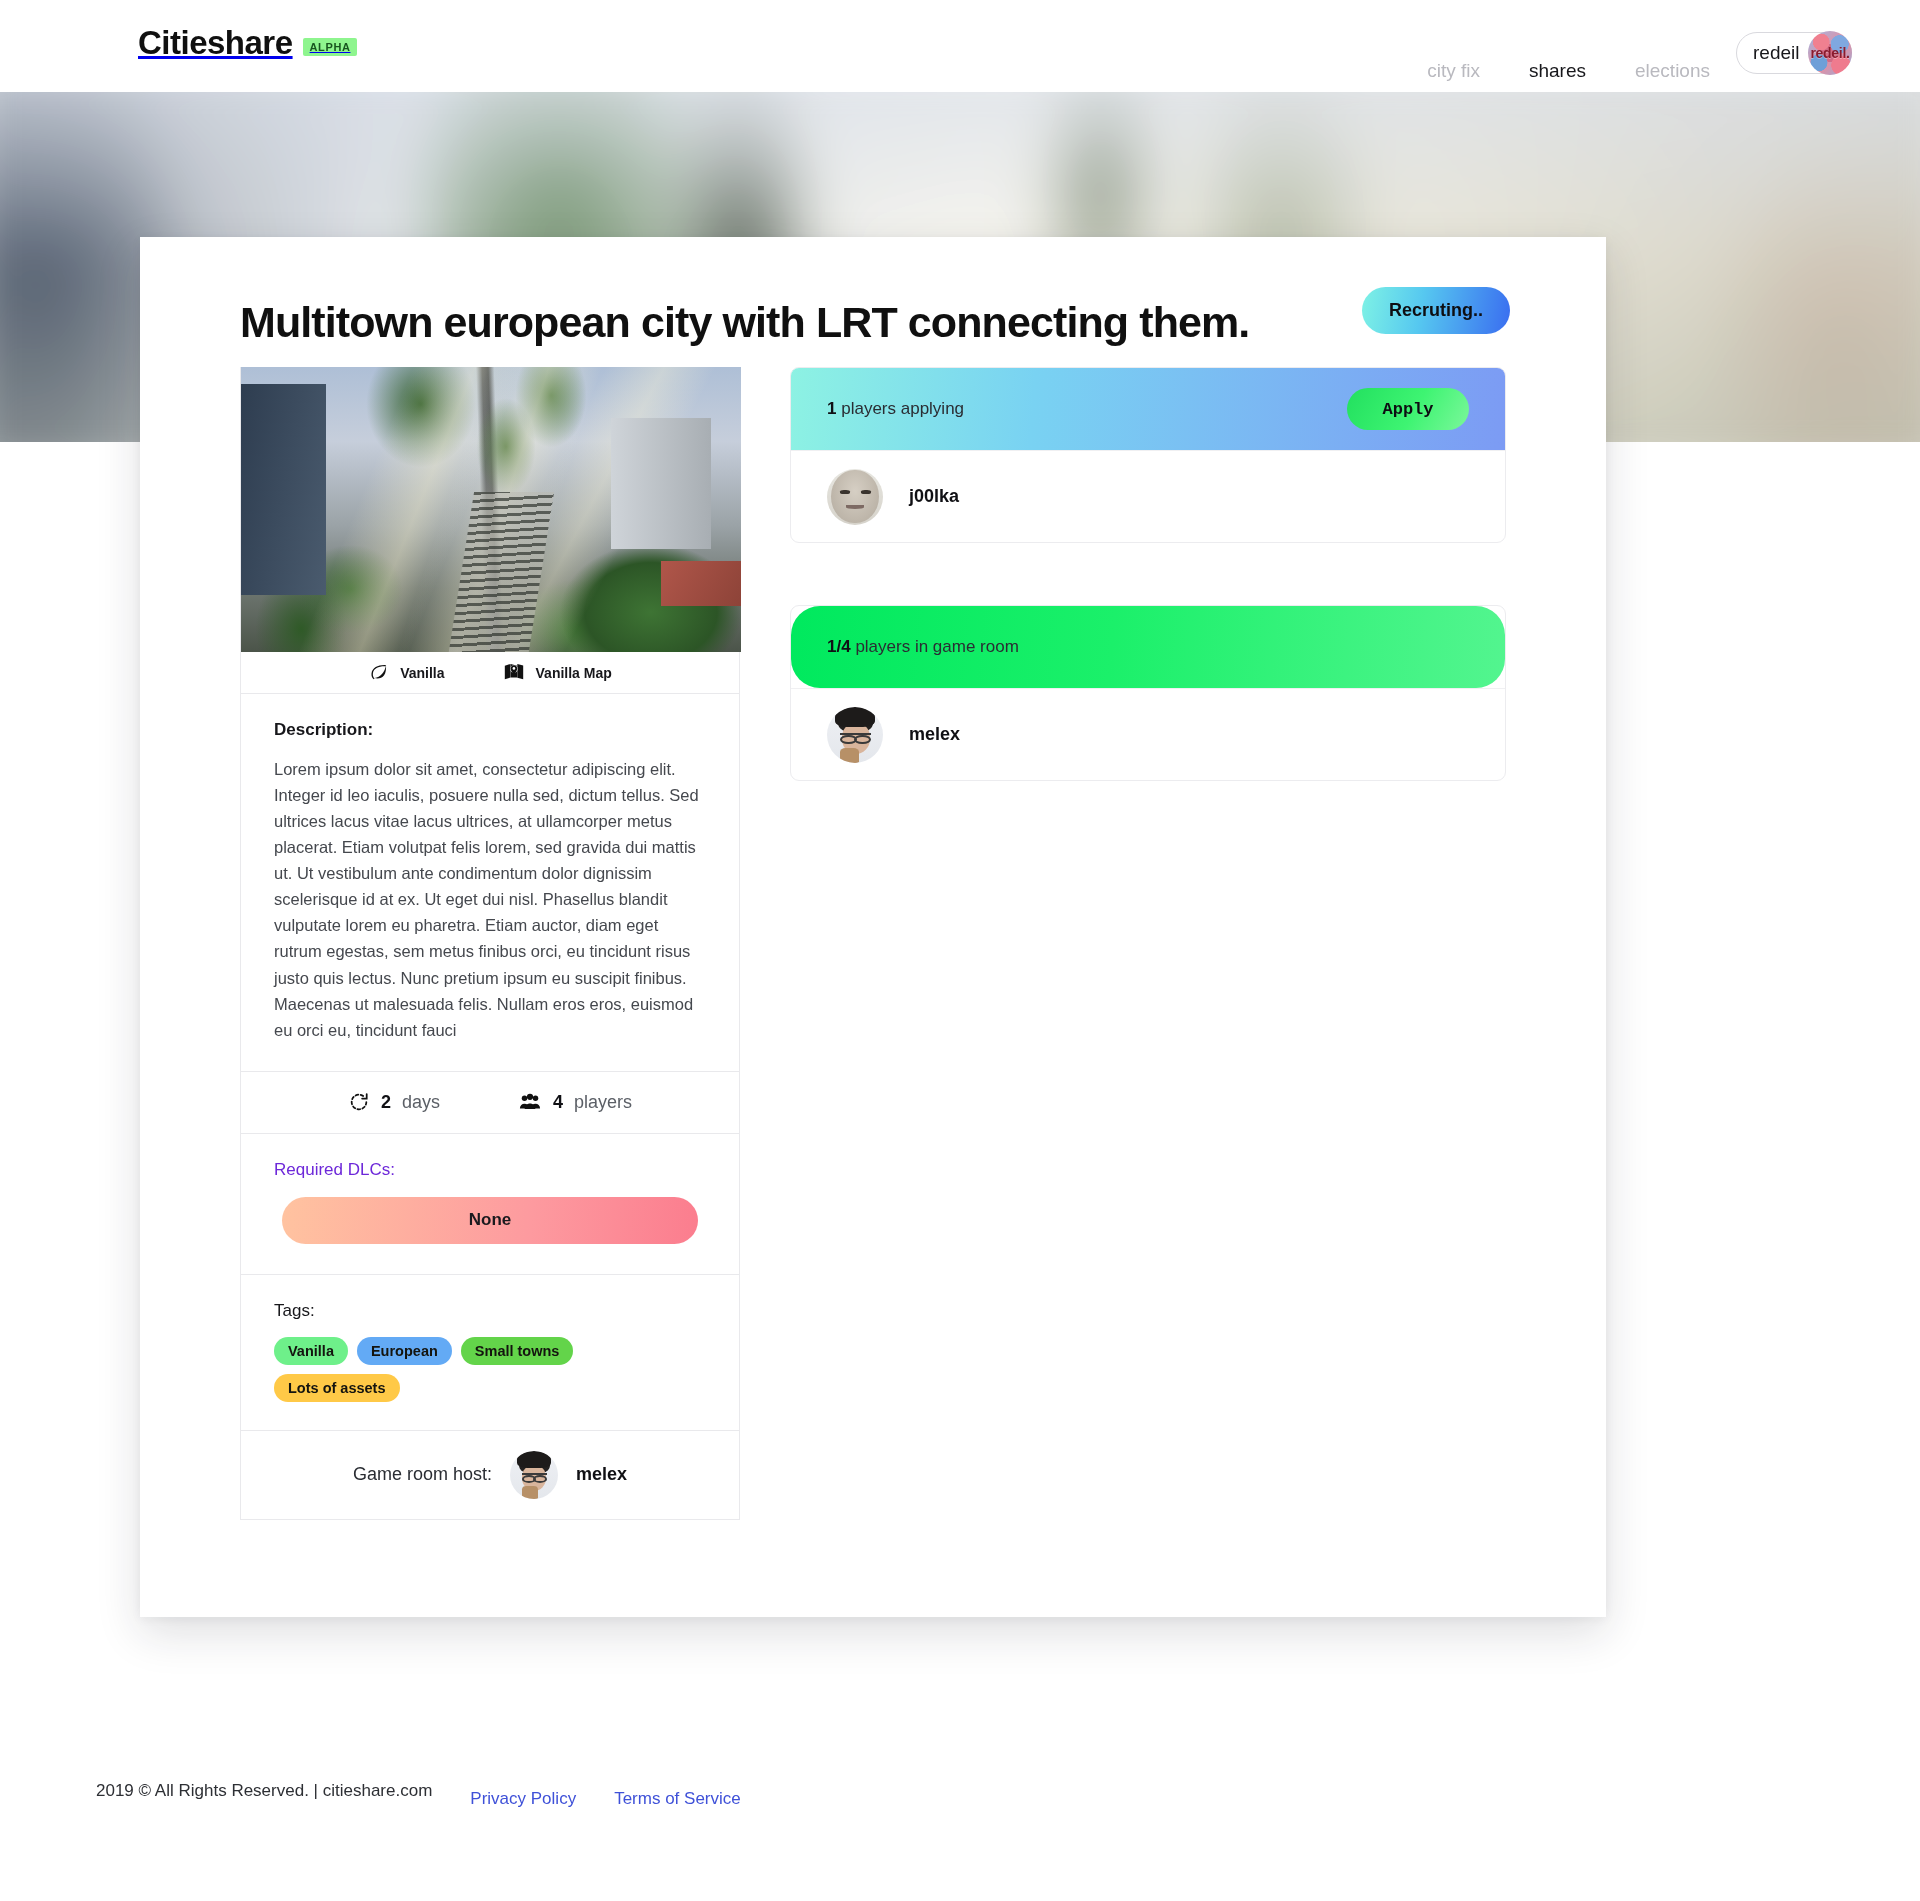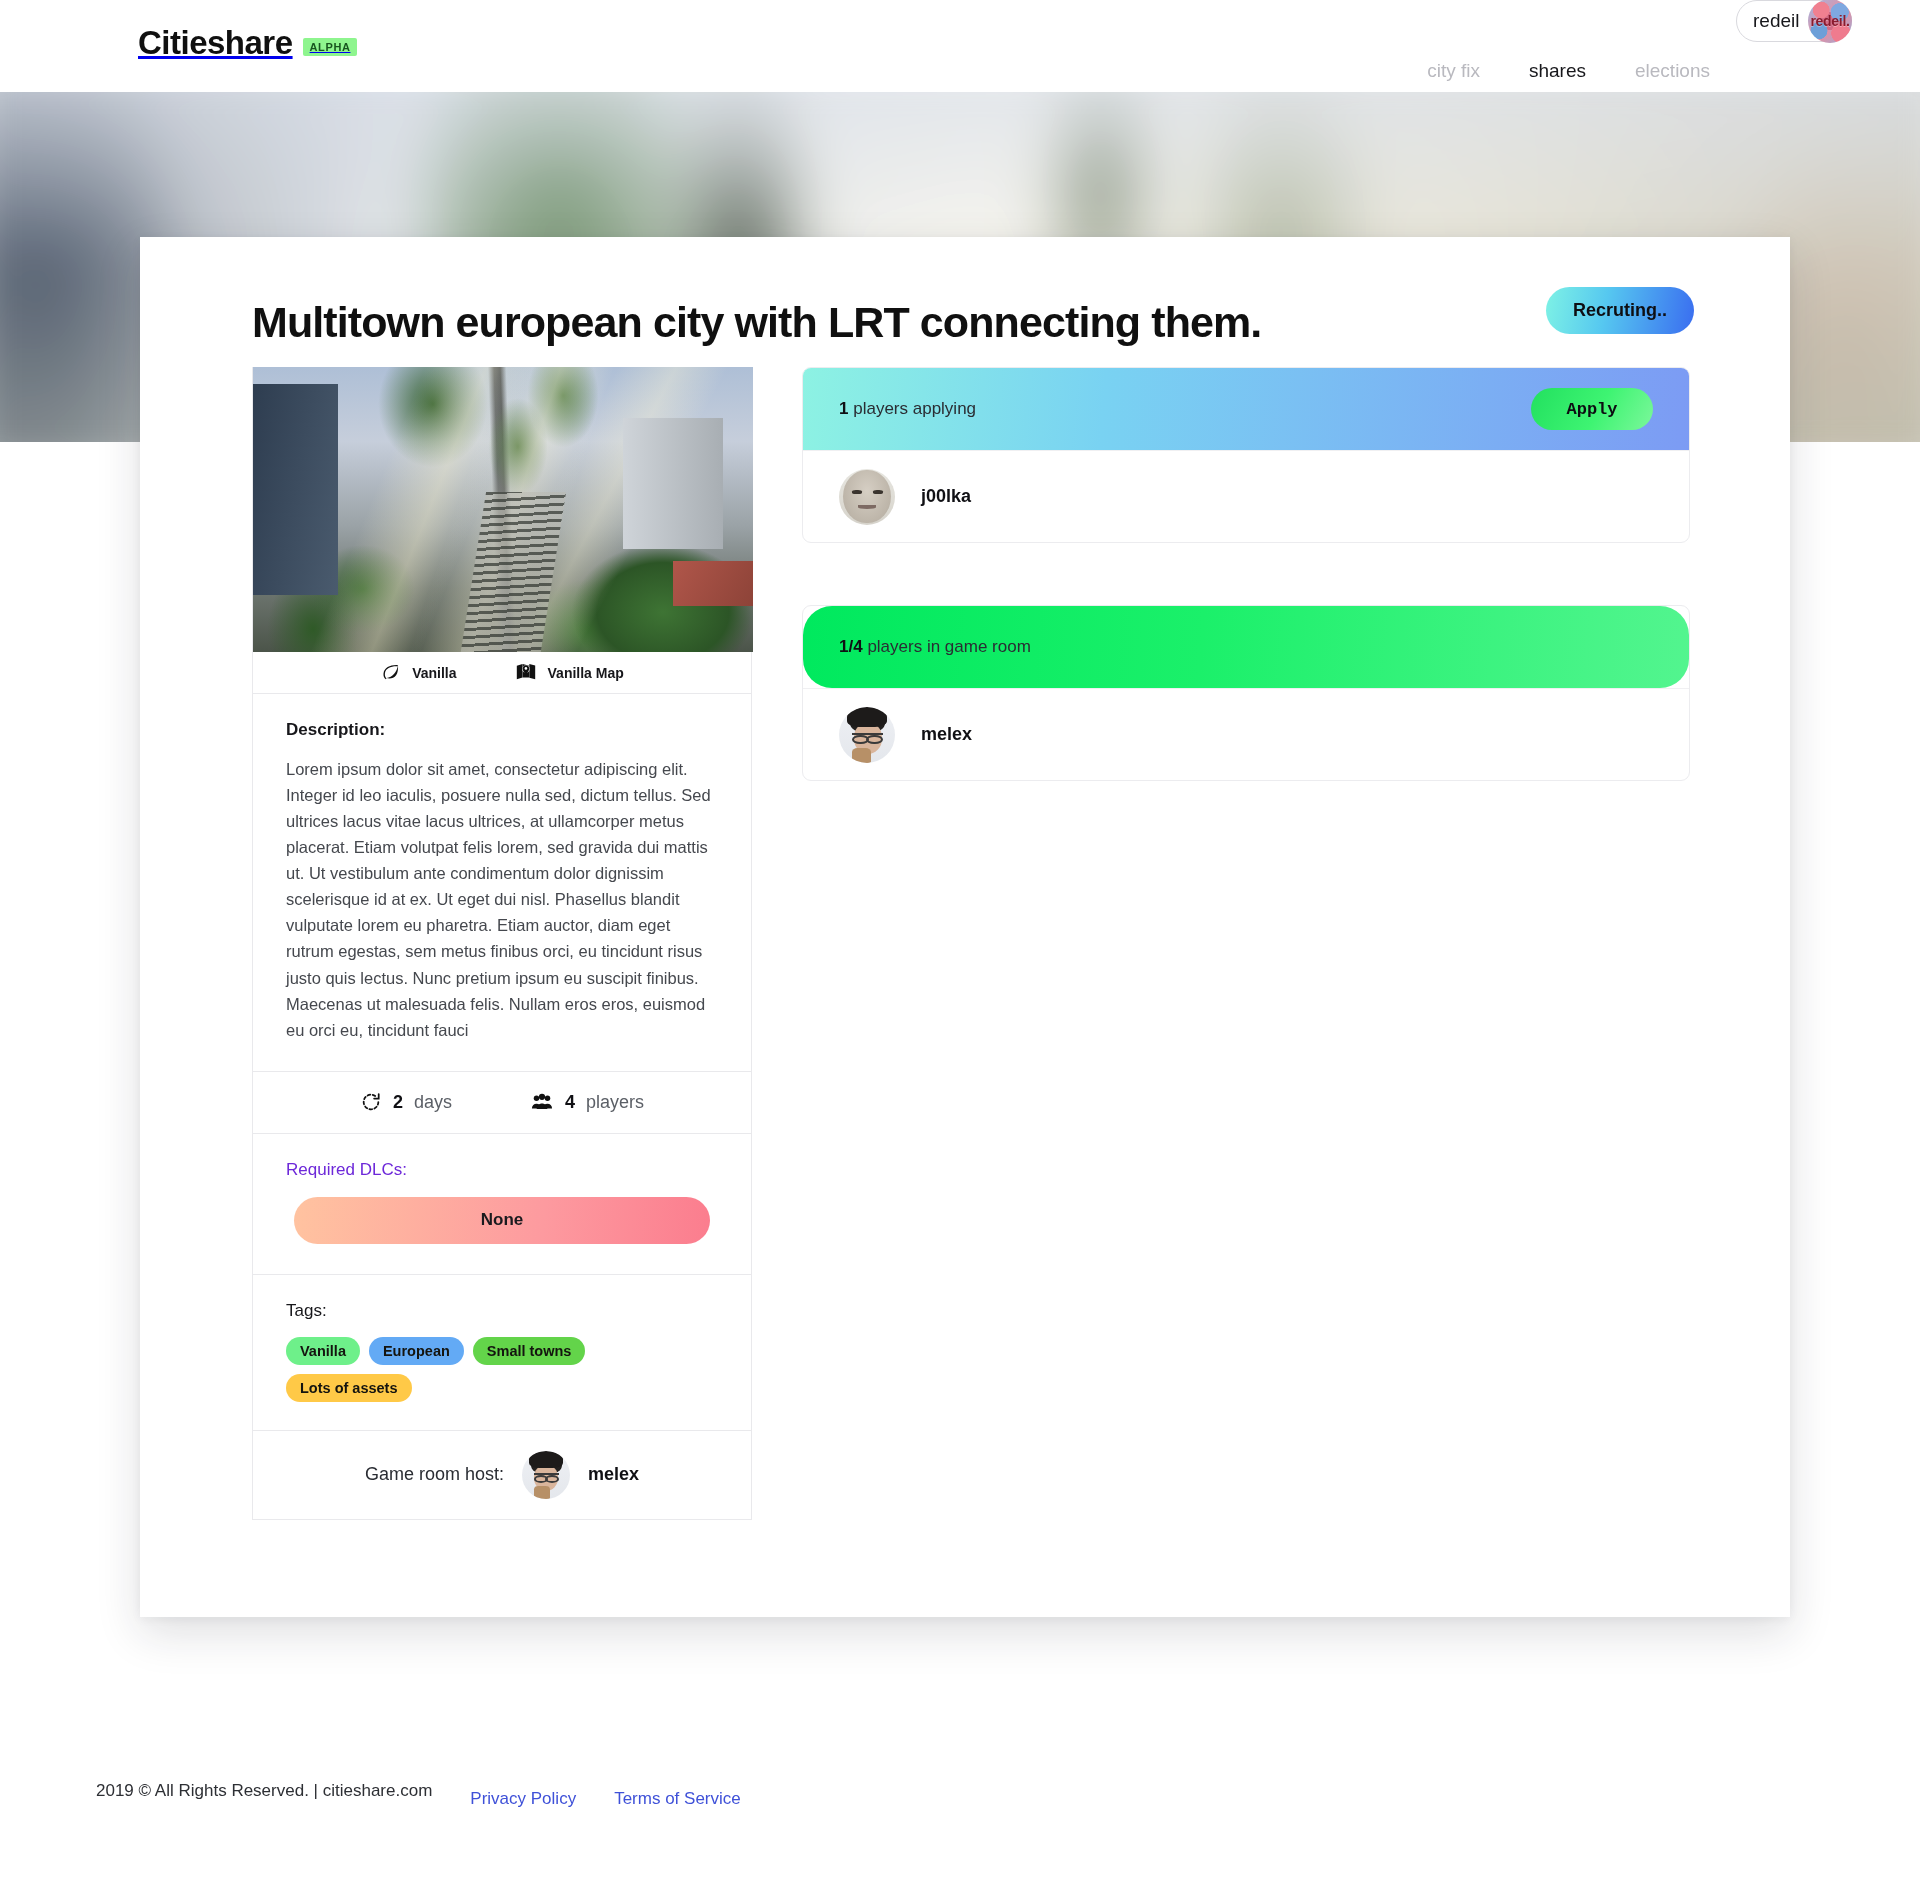--- a/index.html
+++ b/index.html
@@ -30,21 +30,21 @@
   }
   .brand-badge {
     margin-left: 10px; background: #8ef58e; color: #18551f;
     font-size: 11px; font-weight: bold; letter-spacing: 0.6px;
     padding: 3px 7px 3px 7px; border-radius: 2px; position: relative; top: -3px;
   }
   .nav-links { position: absolute; right: 210px; top: 30px; display: flex; align-items: flex-end; gap: 49px; margin-top: 30px; }
   .nav-link { font-size: 19px; color: #b9b9bf; text-decoration: none; }
   .nav-link.active { color: #17171b; }
   .user-pill {
-    position: absolute; right: 68px; top: 0;
+    position: absolute; right: 68px; top: 32px;
     width: 116px; height: 42px; border: 1.5px solid #d9d9de; border-radius: 30px;
     display: flex; align-items: center; padding-left: 16px; background: #fff;
   }
   .user-pill-name { font-size: 19px; color: #17171b; font-weight: 500; }
   .user-avatar {
     position: absolute; right: -1px; top: -2px;
     width: 44px; height: 44px; border-radius: 50%; overflow: hidden;
     background:
       radial-gradient(circle at 30% 25%, #f08090 0 18%, transparent 19%),
       radial-gradient(circle at 72% 30%, #7fa8e0 0 20%, transparent 21%),
@@ -74,25 +74,24 @@
       radial-gradient(ellipse 150px 230px at 66% 38%, #9aa284 0%, transparent 72%),
       radial-gradient(ellipse 95px 200px at 57% 30%, #5b6a4b 0%, transparent 70%),
       radial-gradient(ellipse 210px 400px at 4% 55%, #28374f 0%, rgba(40,55,79,.5) 45%, transparent 75%),
       radial-gradient(ellipse 190px 300px at 94% 70%, #b9a693 0%, transparent 75%),
       linear-gradient(105deg, #5d6676 0%, #cdd2d8 22%, #e9e7df 50%, #d7d3c3 74%, #b9b5a4 100%);
   }
 
   
   .main-card {
     position: absolute; top: 237px; left: 140px;
-    width: 1650px; min-height: 1380px;
+    width: 1466px; min-height: 1380px;
     background: #ffffff;
     box-shadow: 0 16px 42px rgba(26,30,40,0.14), 0 2px 10px rgba(26,30,40,0.05);
     z-index: 20;
-    padding-left: 12px;
   }
   .card-head { position: relative; padding: 62px 100px 0 100px; height: 130px; }
   .page-title {
     font-size: 43px; font-weight: bold; letter-spacing: -0.9px; color: #101010;
     line-height: 1.1; font-family: "Liberation Sans", sans-serif;
   }
   .status-badge {
     position: absolute; right: 96px; top: 50px;
     width: 148px; height: 47px; border-radius: 26px;
     background: linear-gradient(100deg, #7ef2e5 0%, #56c8f0 40%, #3a6df0 100%);

